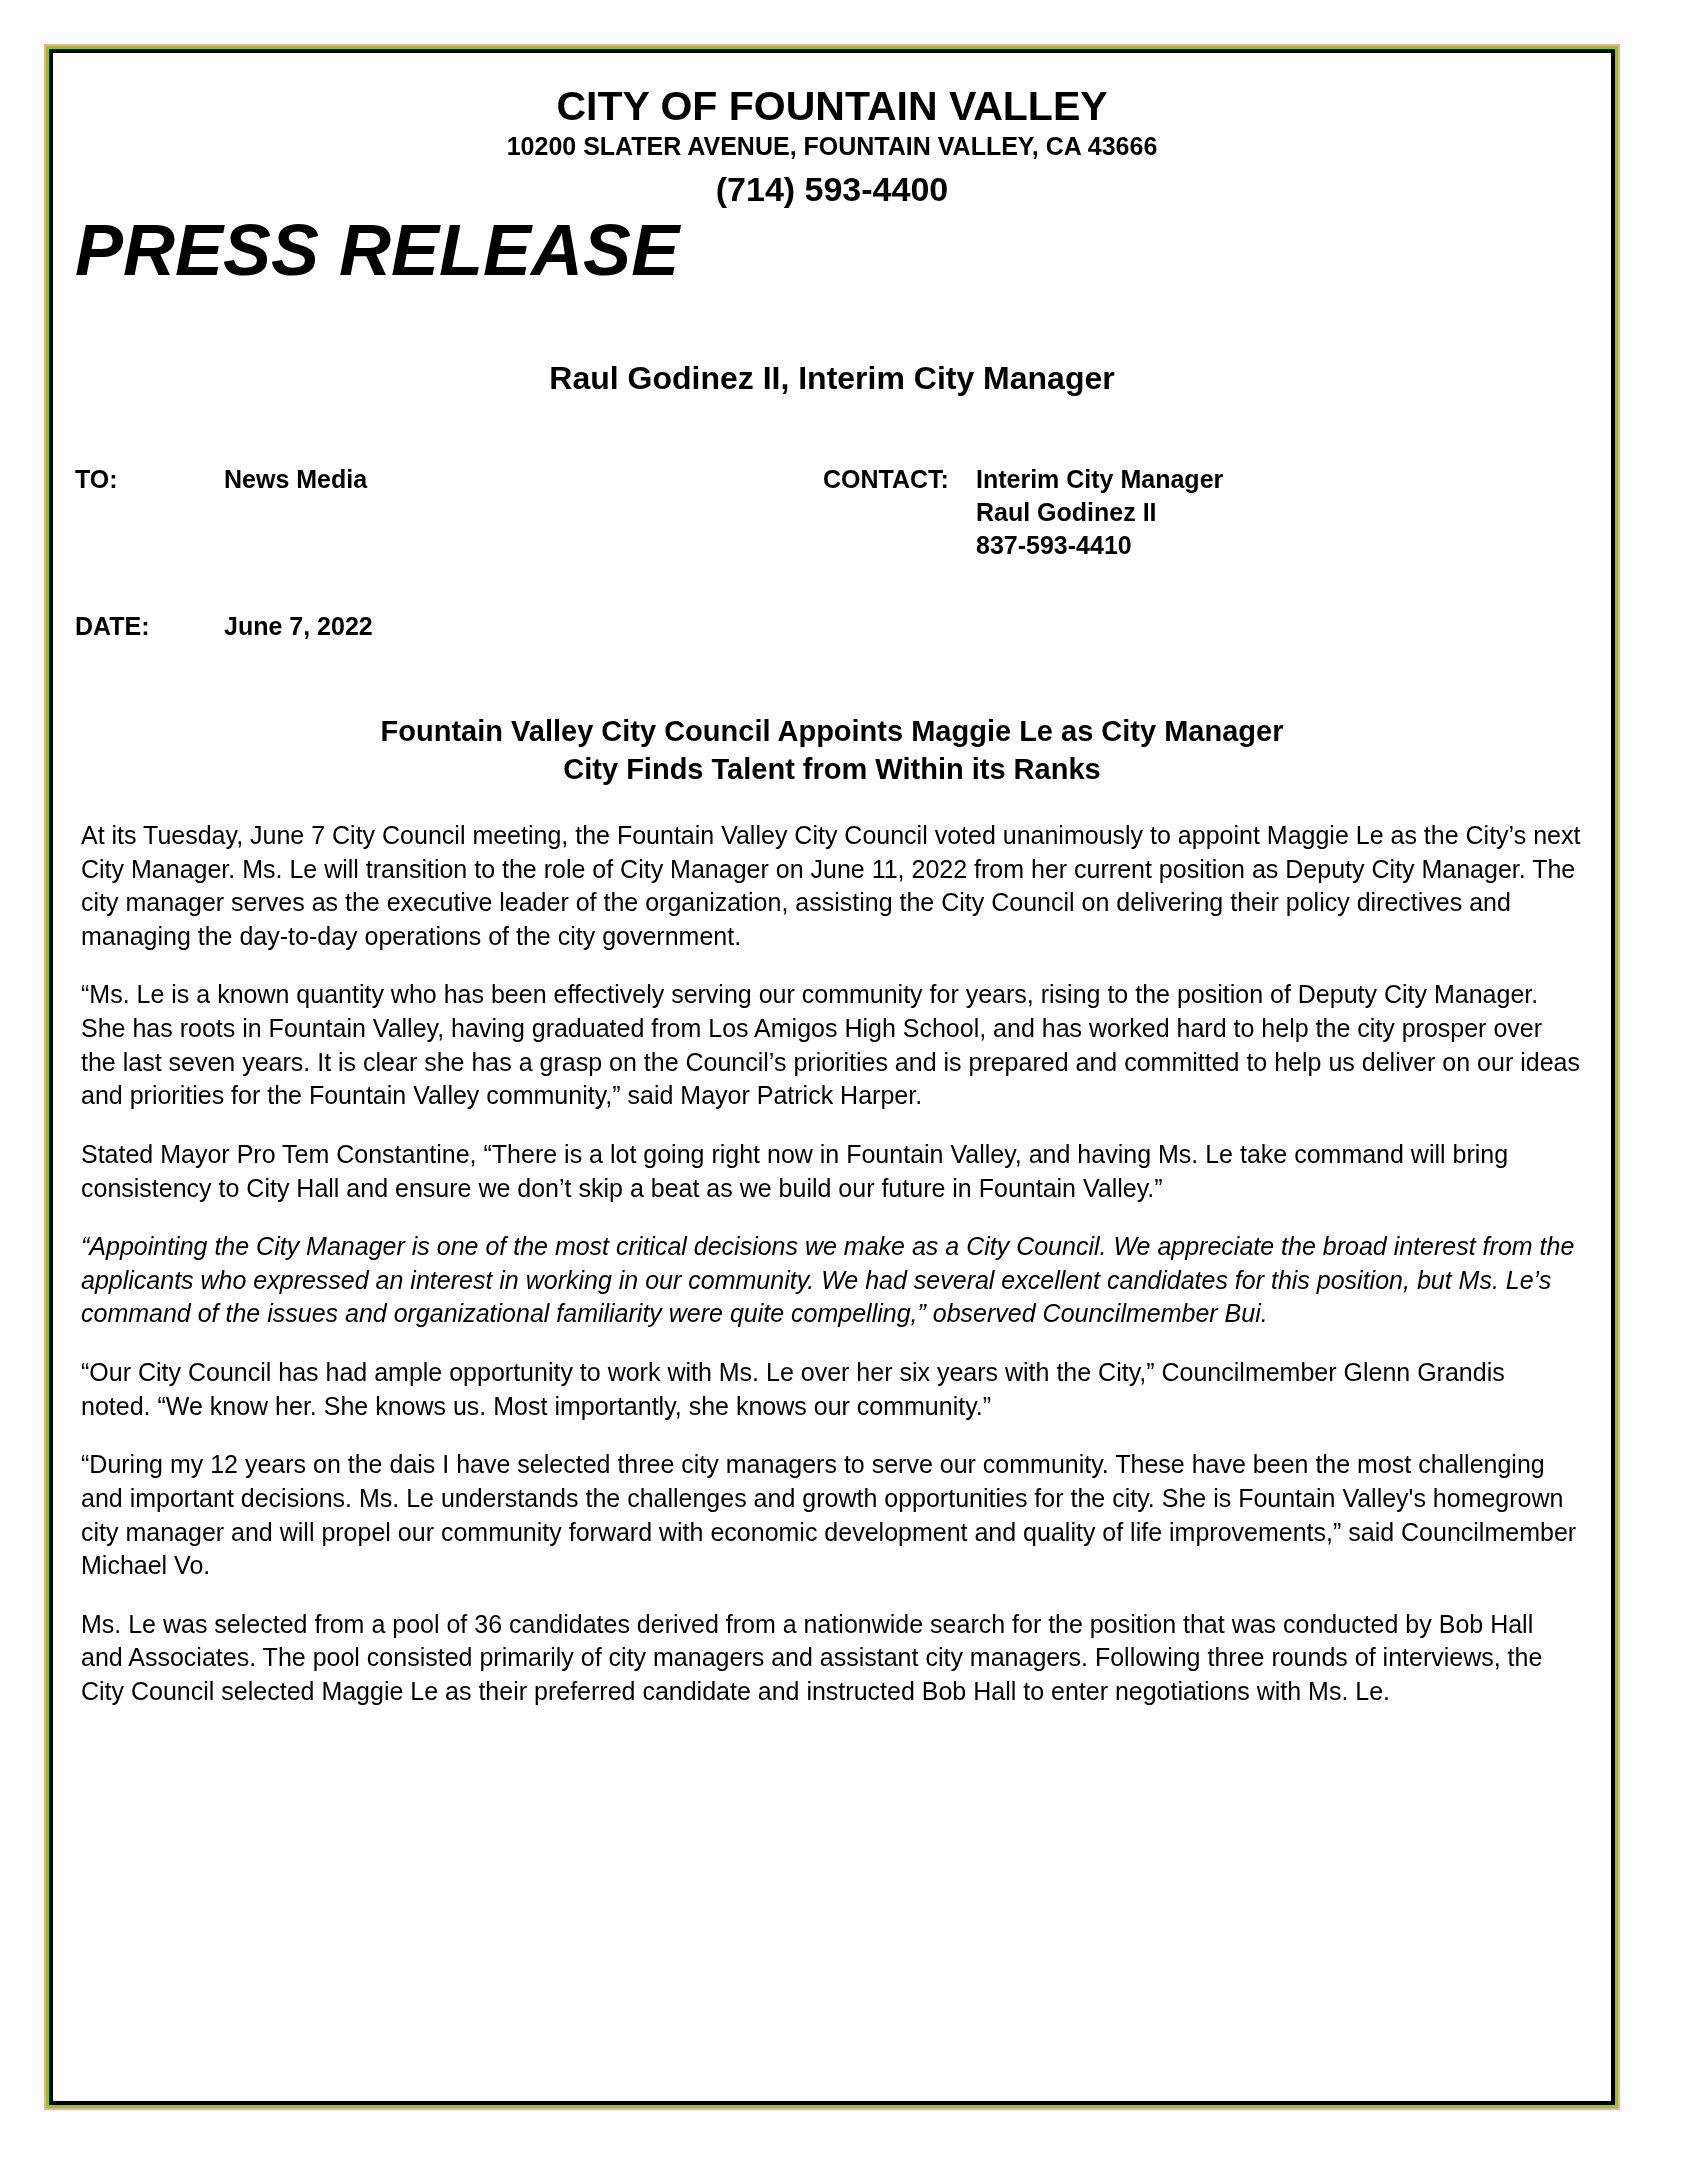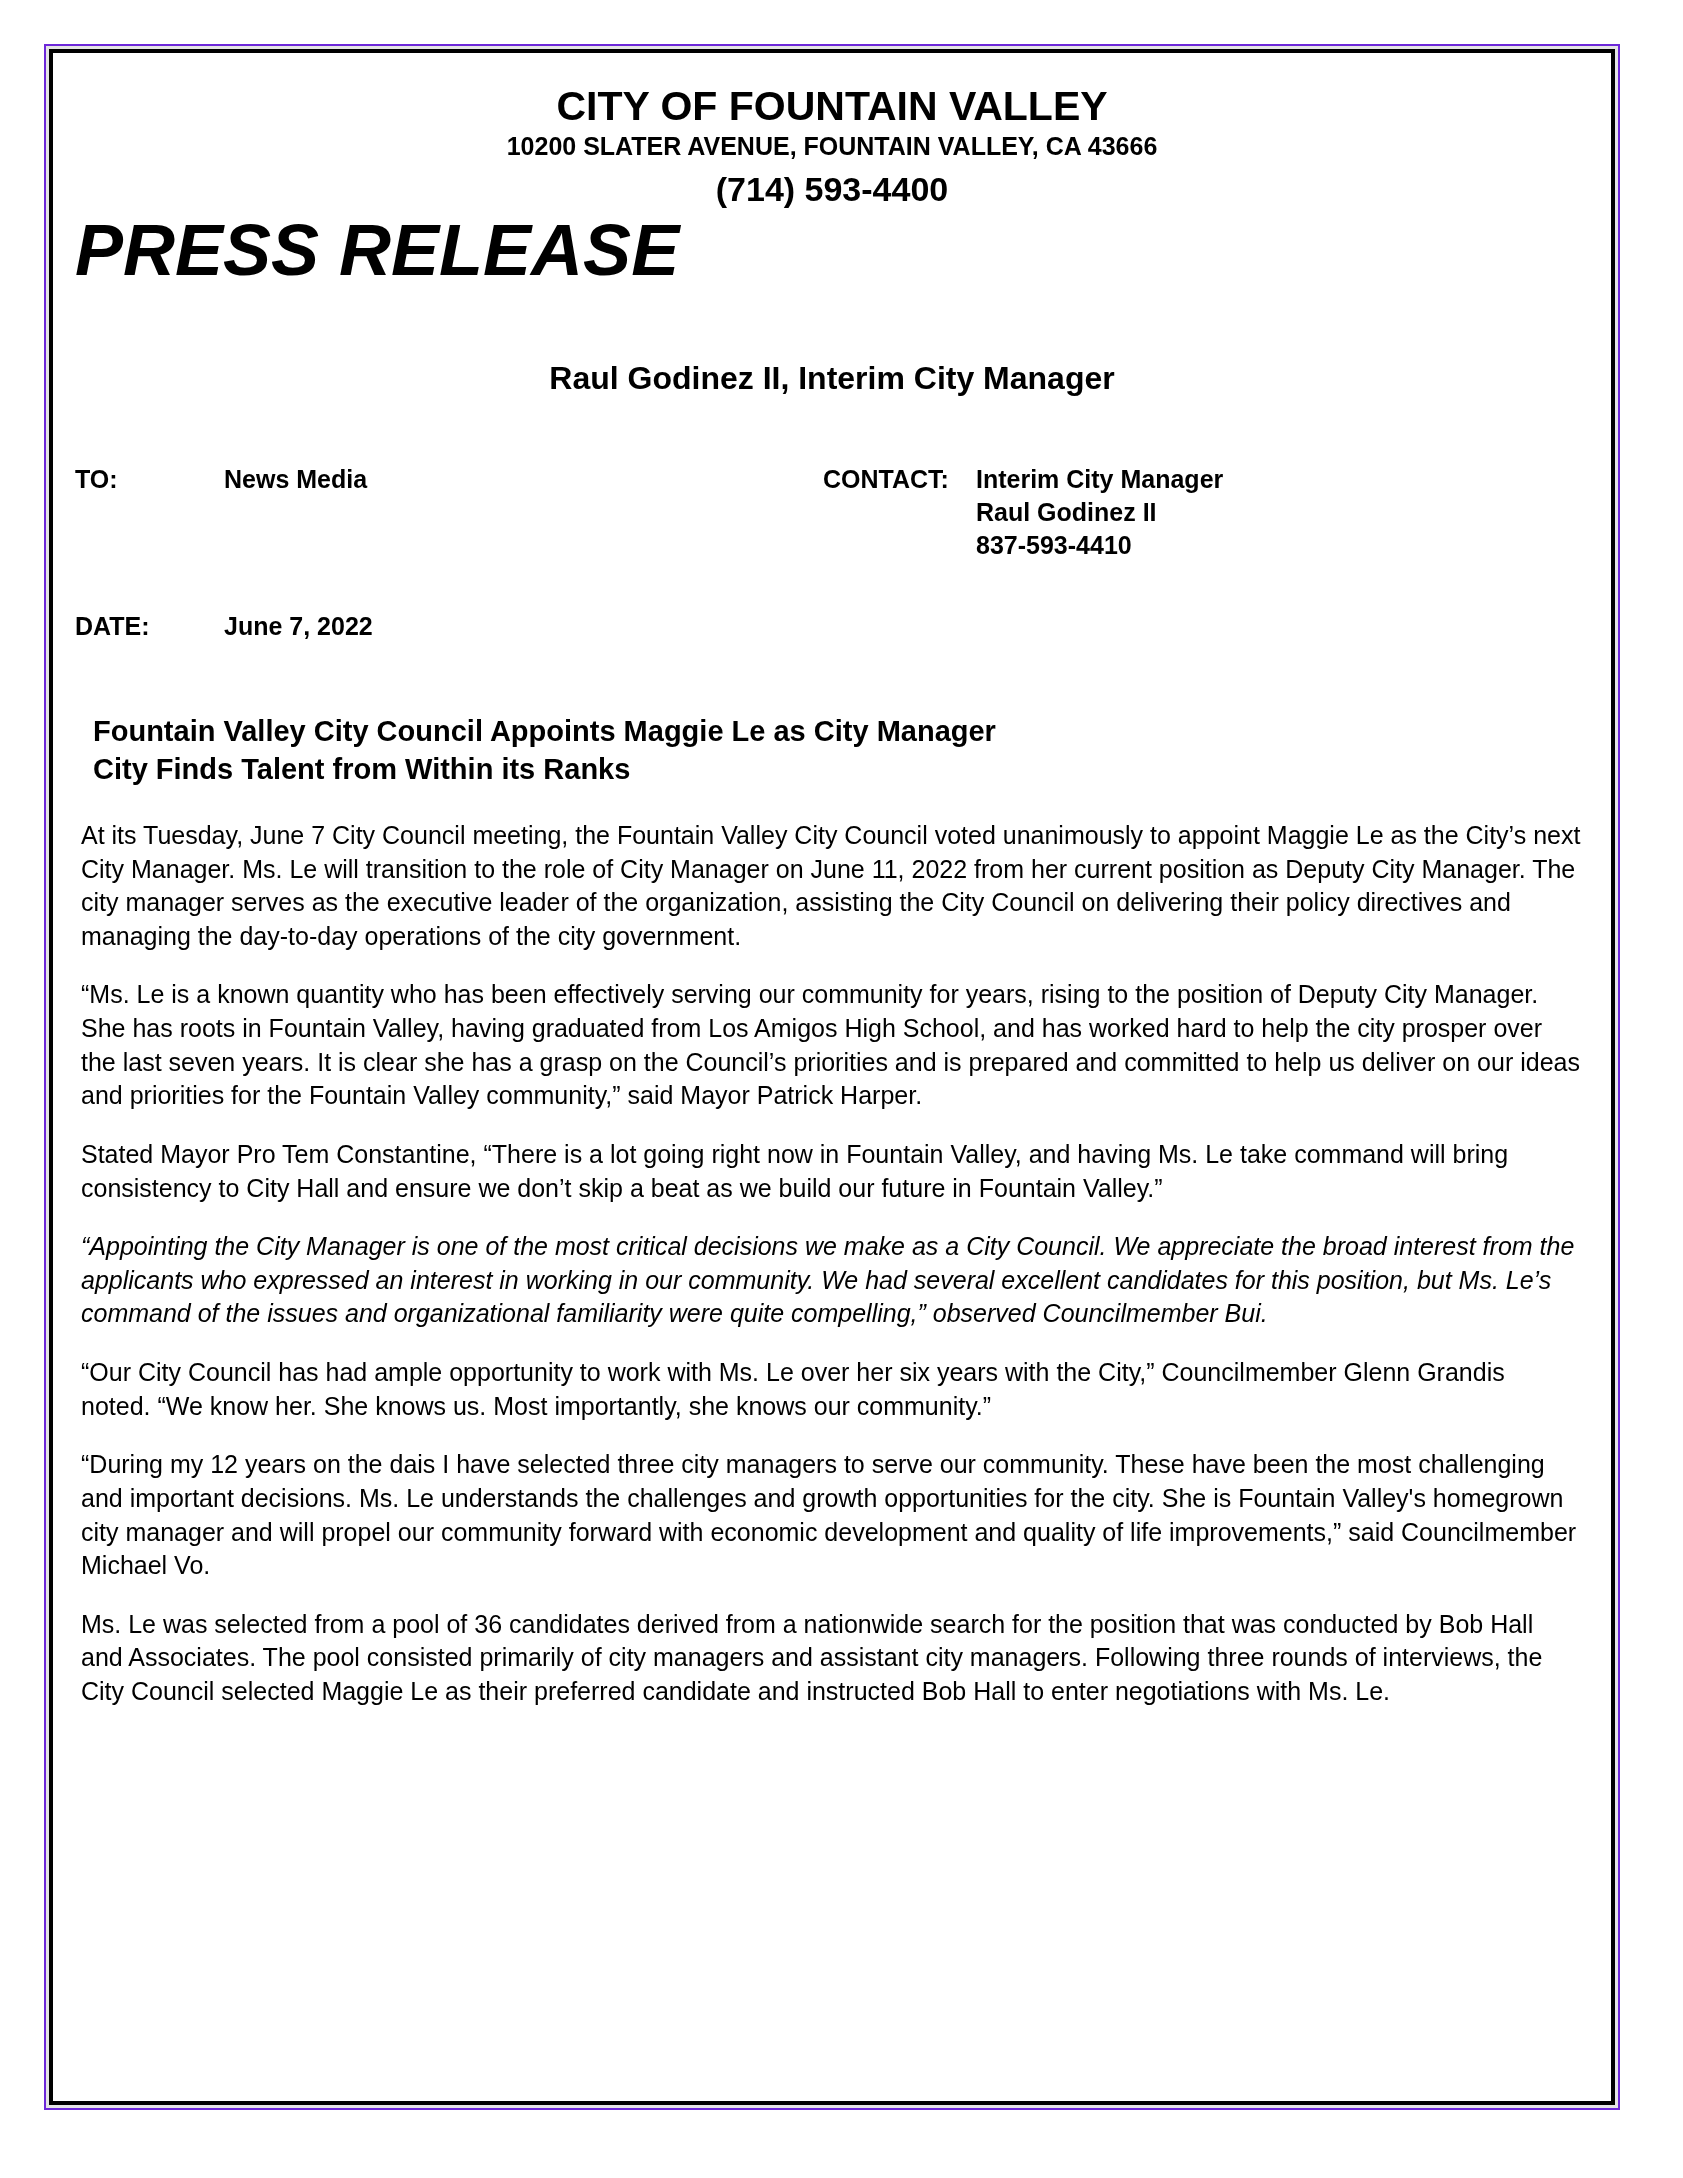--- a/index.html
+++ b/index.html
@@ -23,23 +23,23 @@
     height: 2178px;
     background: #ffffff;
     overflow: hidden;
   }
   #border-outer {
     position: absolute;
     left: 44px;
     top: 44px;
     width: 1576px;   
     height: 2066px;
-    border: 2px solid #6d28d9;
+    border: 2px solid #fca5a5;
     box-sizing: border-box;
-    background: #e5e5e5;
+    background: #84cc16;
     text-decoration: underline;
   }
   #border-inner {
     position: absolute;
     left: 3px;
     top: 3px;
     right: 3px;
     bottom: 3px;
     border: 4px solid #000000;
     box-sizing: border-box;
@@ -114,21 +114,21 @@
     align-items: center;
     font-weight: bold;
     font-size: 25px;
     line-height: 1.32;
     margin-top: 48px;
   }
   .date-label { width: 149px; flex: 0 0 149px; }
 
   
   .headline {
-    text-align: left;
+    text-align: center;
     font-weight: bold;
     font-size: 29px;
     line-height: 1.33;
     margin-top: 69px;
     padding: 0 18px;
   }
 
   
   .body-wrap {
     margin-top: 30px;

